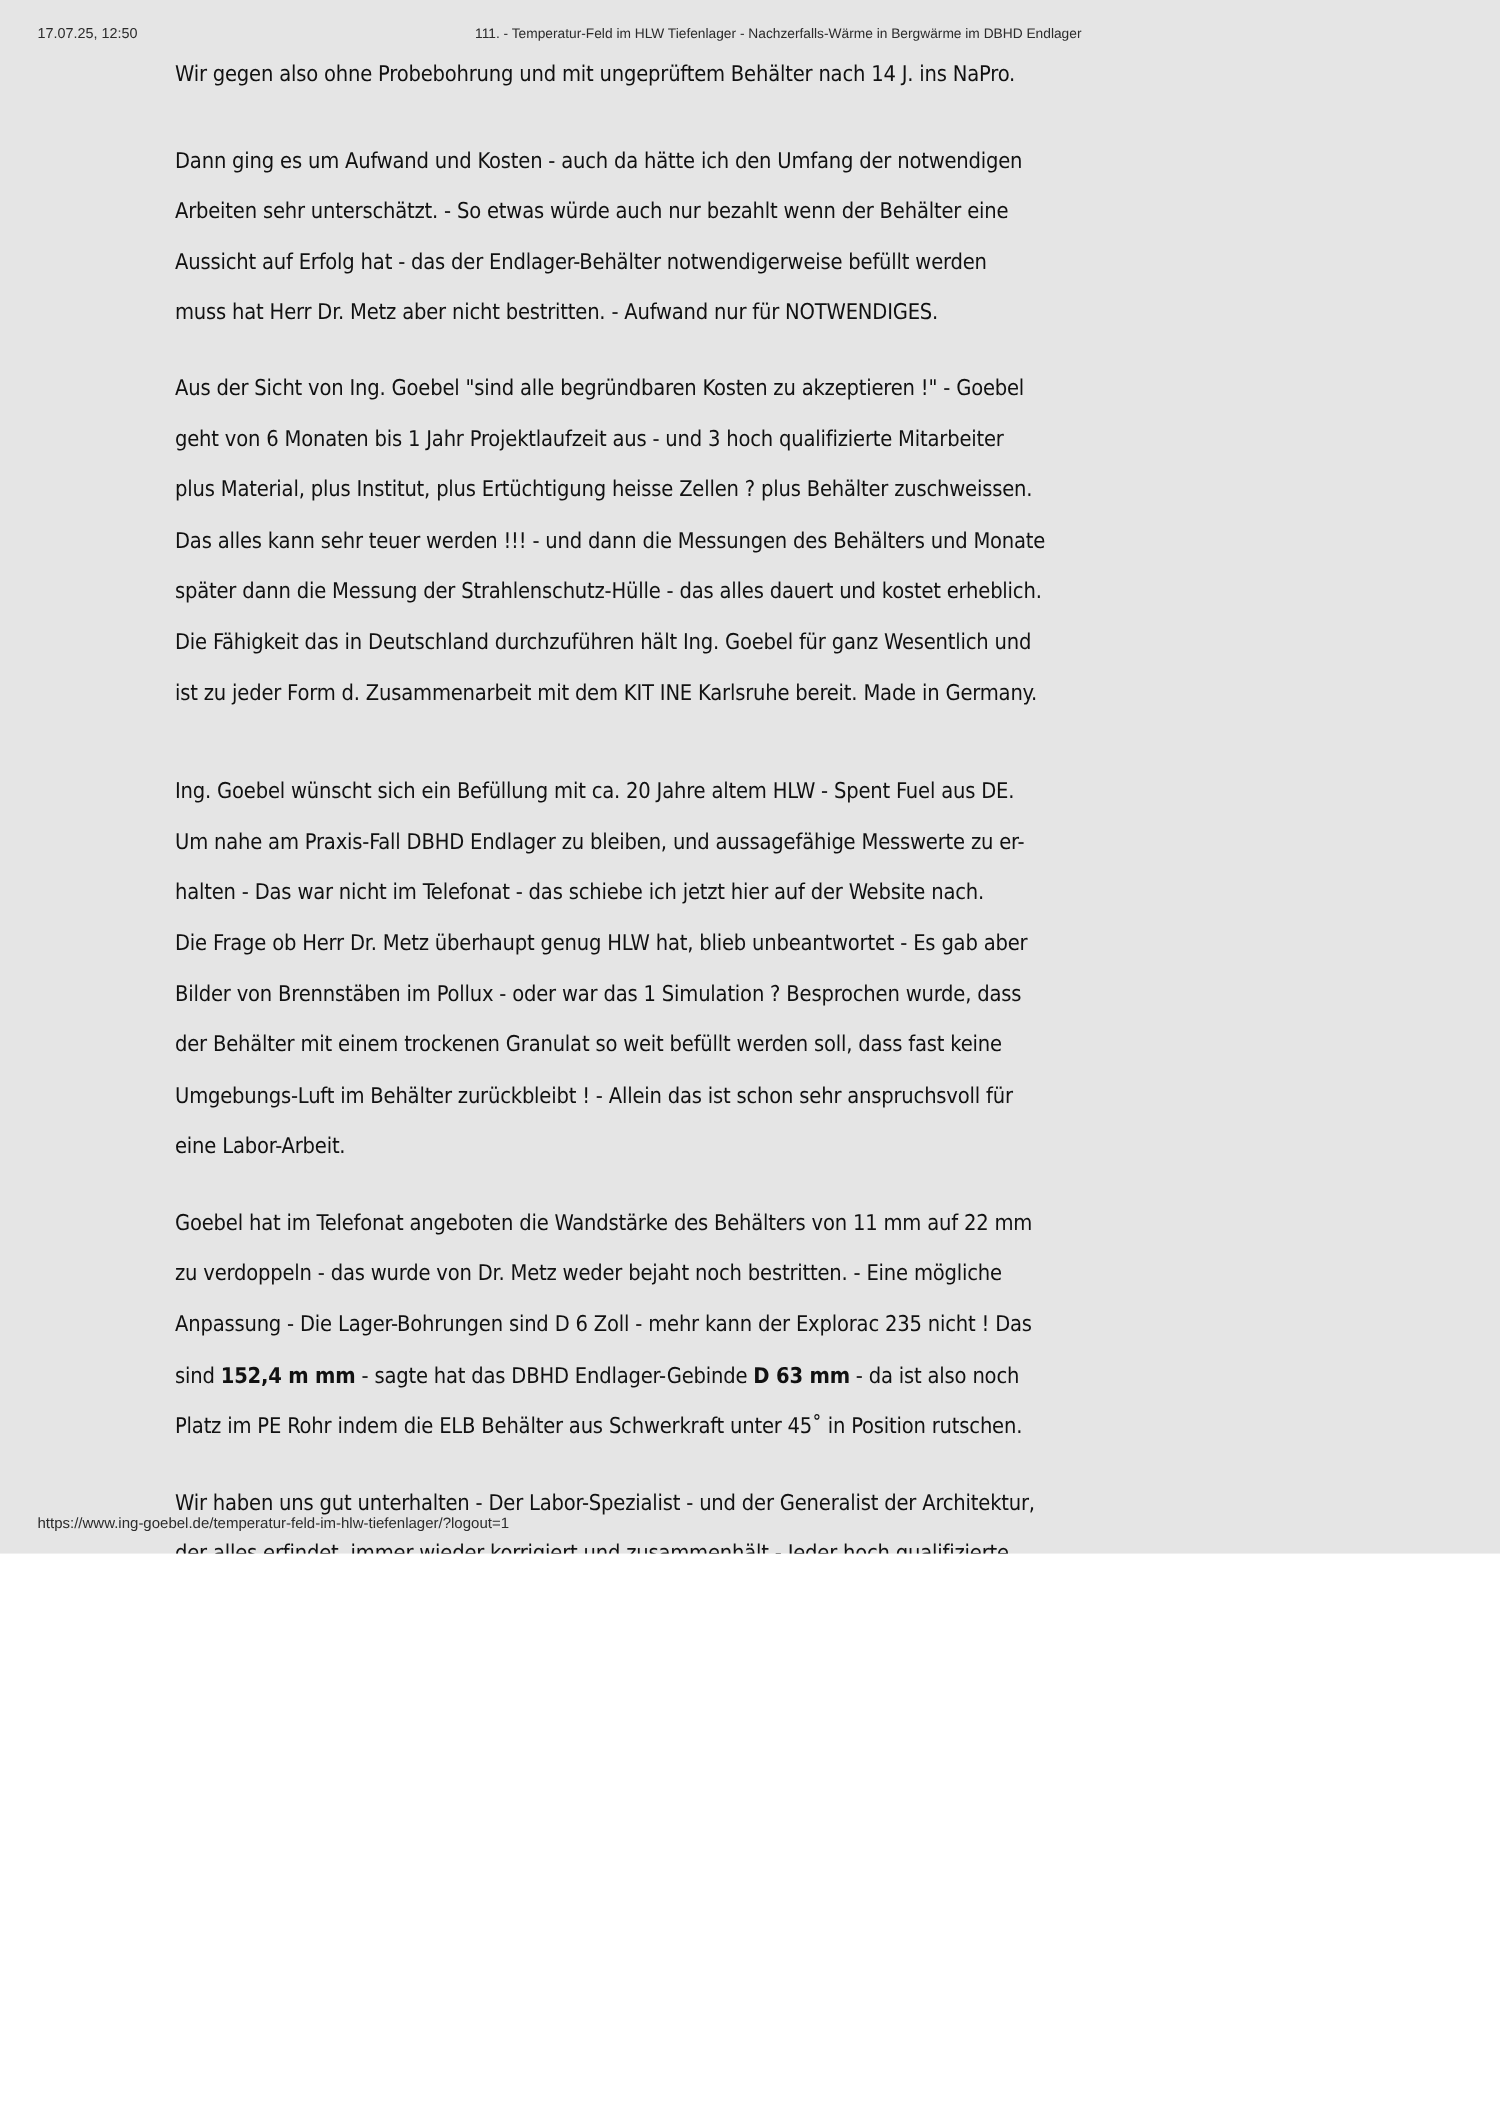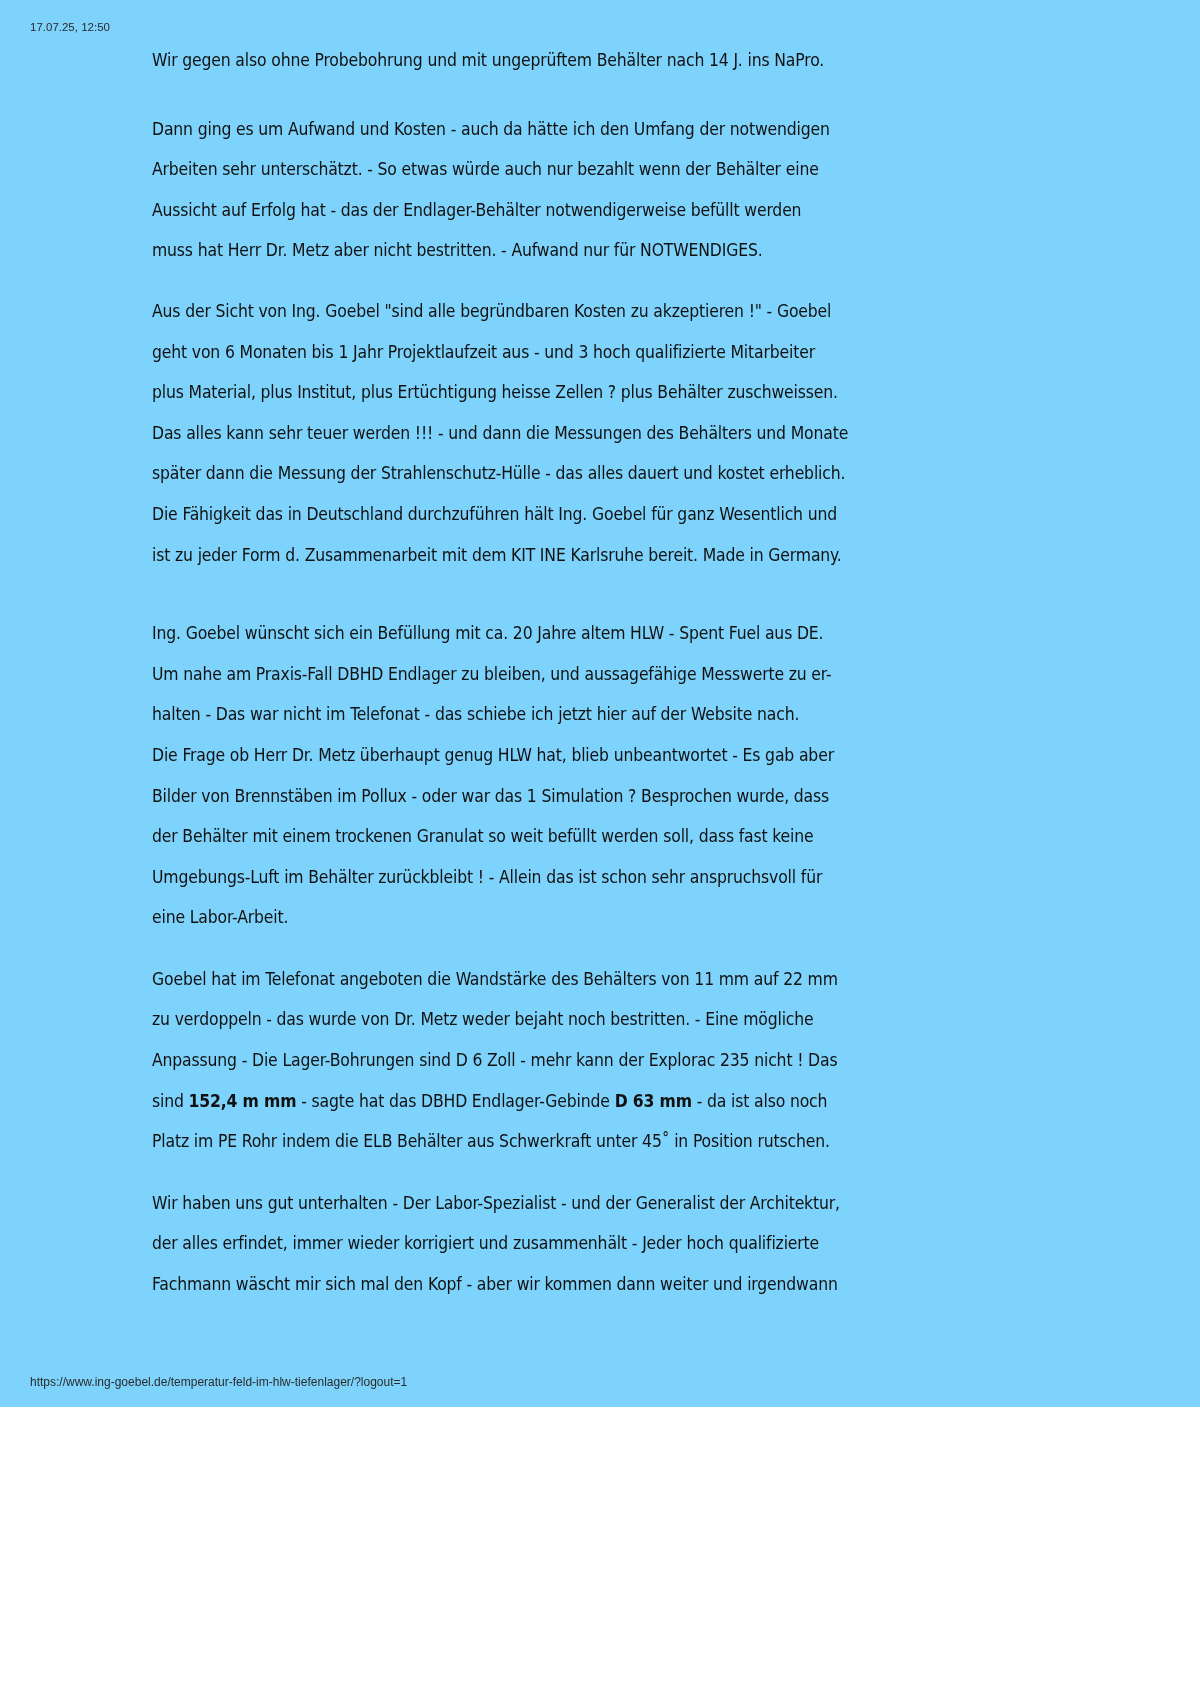--- a/index.html
+++ b/index.html
@@ -7,22 +7,22 @@
     padding: 0;
     background: #ffffff;
   }
   body {
     font-family: "DejaVu Sans", sans-serif;
     color: #000000;
   }
   .page {
     position: relative;
     width: 1200px;
-    height: 1407px;
-    background: #7dd3fc;
+    height: 1243px;
+    background: #e5e5e5;
     overflow: hidden;
     box-sizing: border-box;
   }
 
   
   .page-header {
     position: absolute;
     top: 18px;
     left: 0;
     width: 1200px;
@@ -66,21 +66,21 @@
   .page-footer .ftr-page {
     position: absolute;
     right: 30px;
     top: 0;
     margin-top: 44px;
   }
 
   
   .content {
     position: absolute;
-    left: 152px;
+    left: 140px;
     top: 40px;
     width: 740px;
   }
   .para {
     margin: 0;
     font-size: 17.4px;
     line-height: 40.6px;
     letter-spacing: -0.15px;
     font-stretch: condensed;
     color: #111111;
@@ -95,20 +95,21 @@
   .gap-md { height: 21px; }
   .gap-sm { height: 10px; }
 </style>
 </head>
 <body>
 
 <div class="page">
 
   <div class="page-header">
     <span class="hdr-date">17.07.25, 12:50</span>
+    <span class="hdr-title">111. - Temperatur-Feld im HLW Tiefenlager - Nachzerfalls-Wärme in Bergwärme im DBHD Endlager</span>
   </div>
 
   <div class="content">
 
     <p class="para">Wir gegen also ohne Probebohrung und mit ungeprüftem Behälter nach 14 J. ins NaPro.</p>
     <div class="gap-lg"></div>
 
     <p class="para">Dann ging es um Aufwand und Kosten - auch da hätte ich den Umfang der notwendigen
 Arbeiten sehr unterschätzt. - So etwas würde auch nur bezahlt wenn der Behälter eine
 Aussicht auf Erfolg hat - das der Endlager-Behälter notwendigerweise befüllt werden

